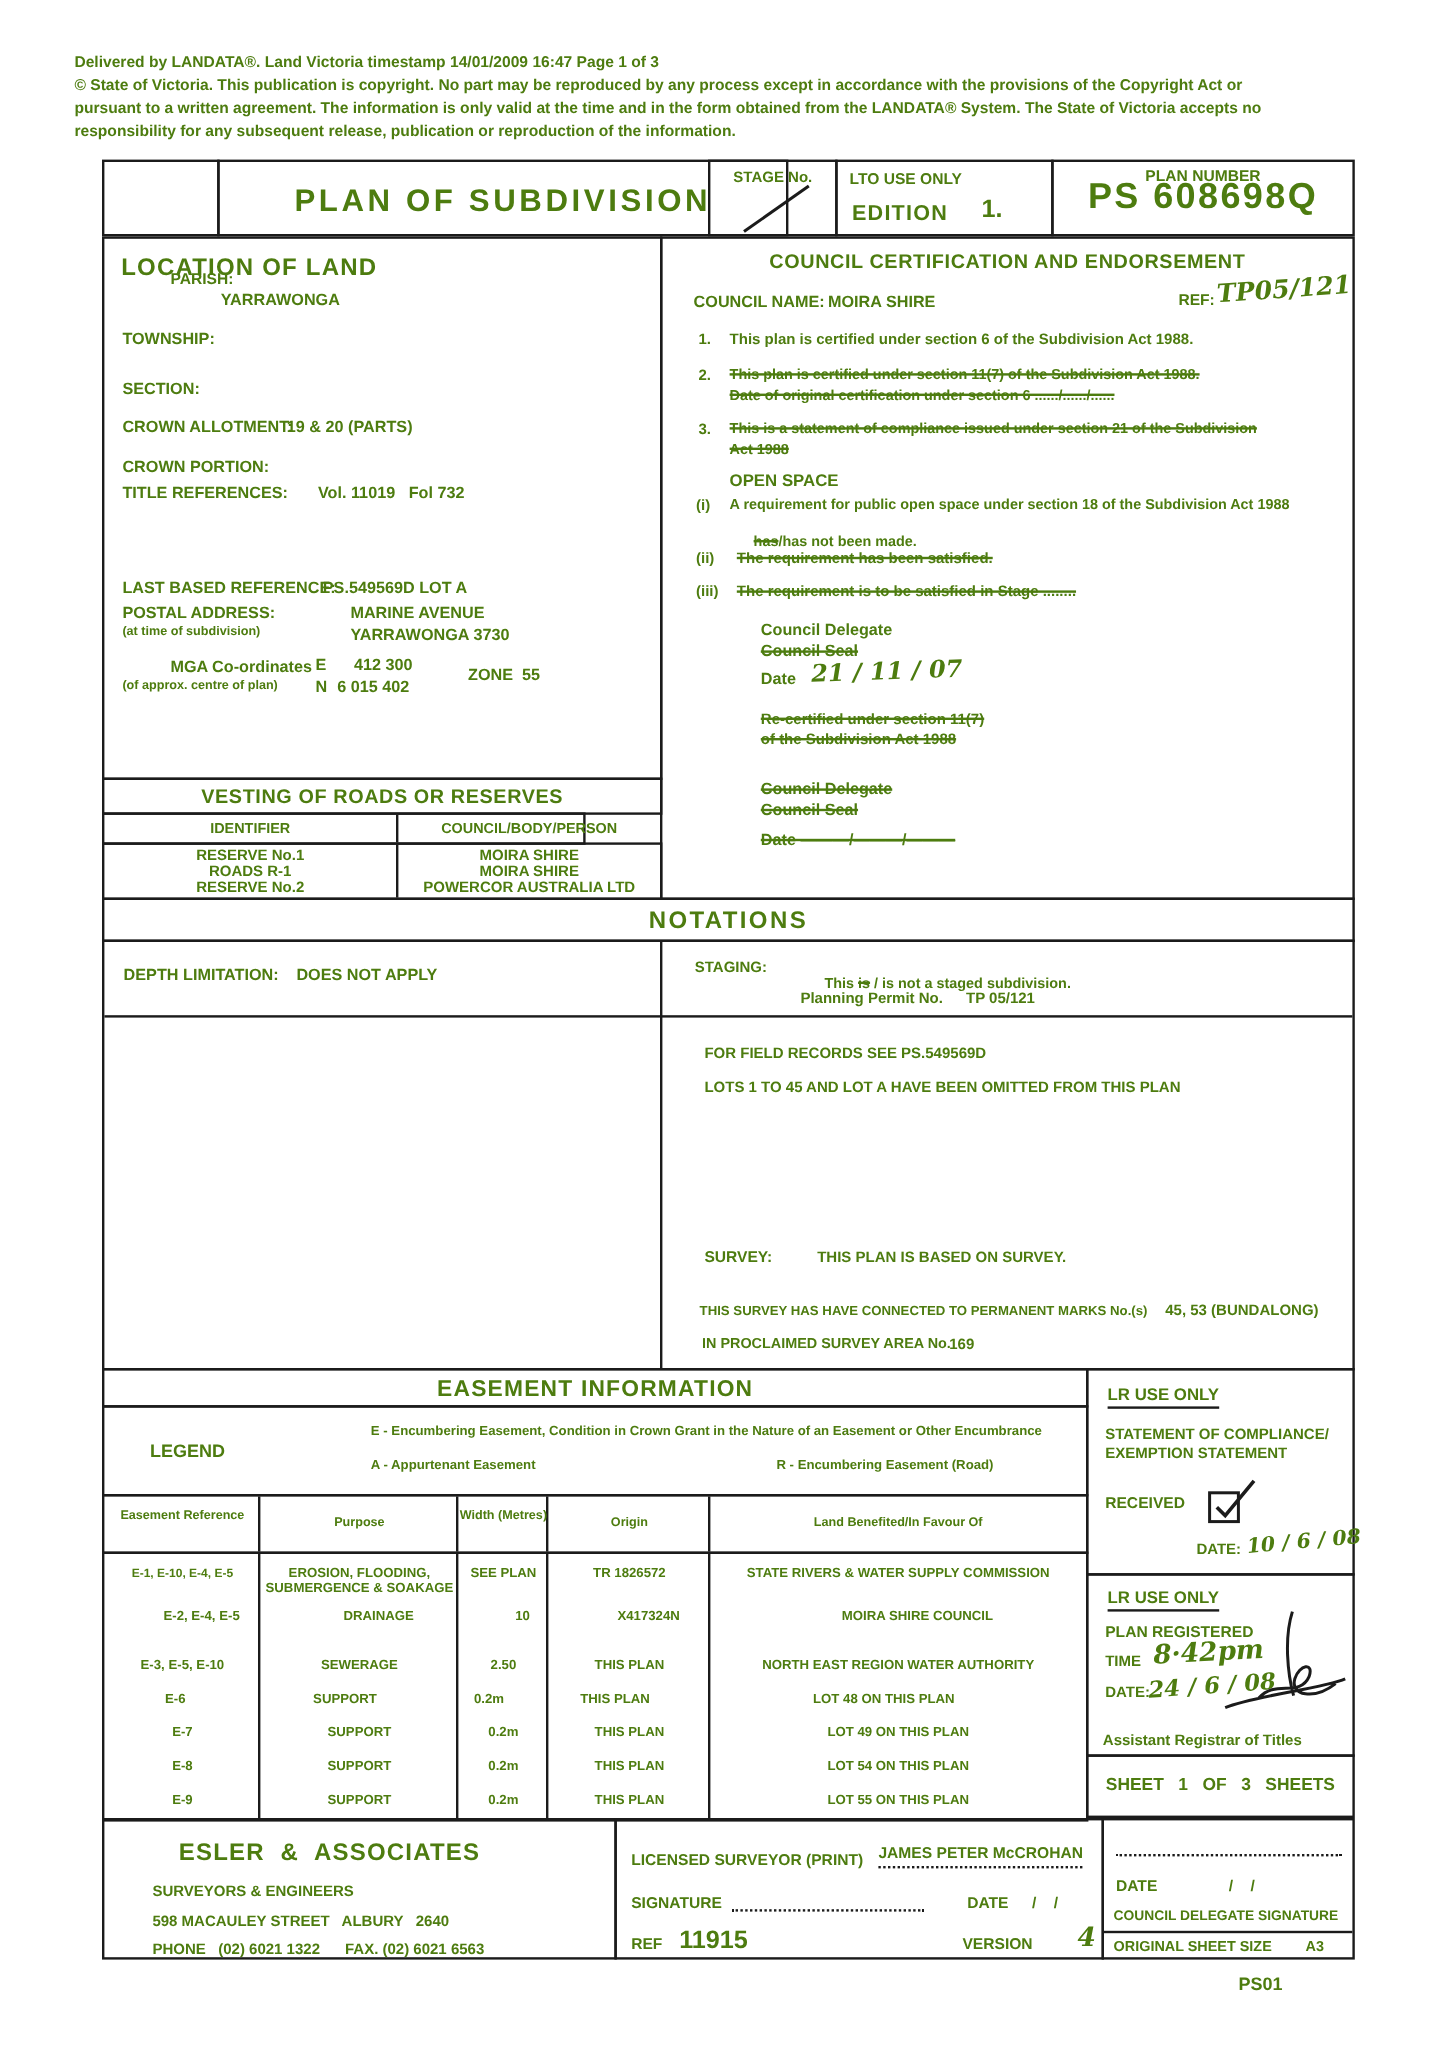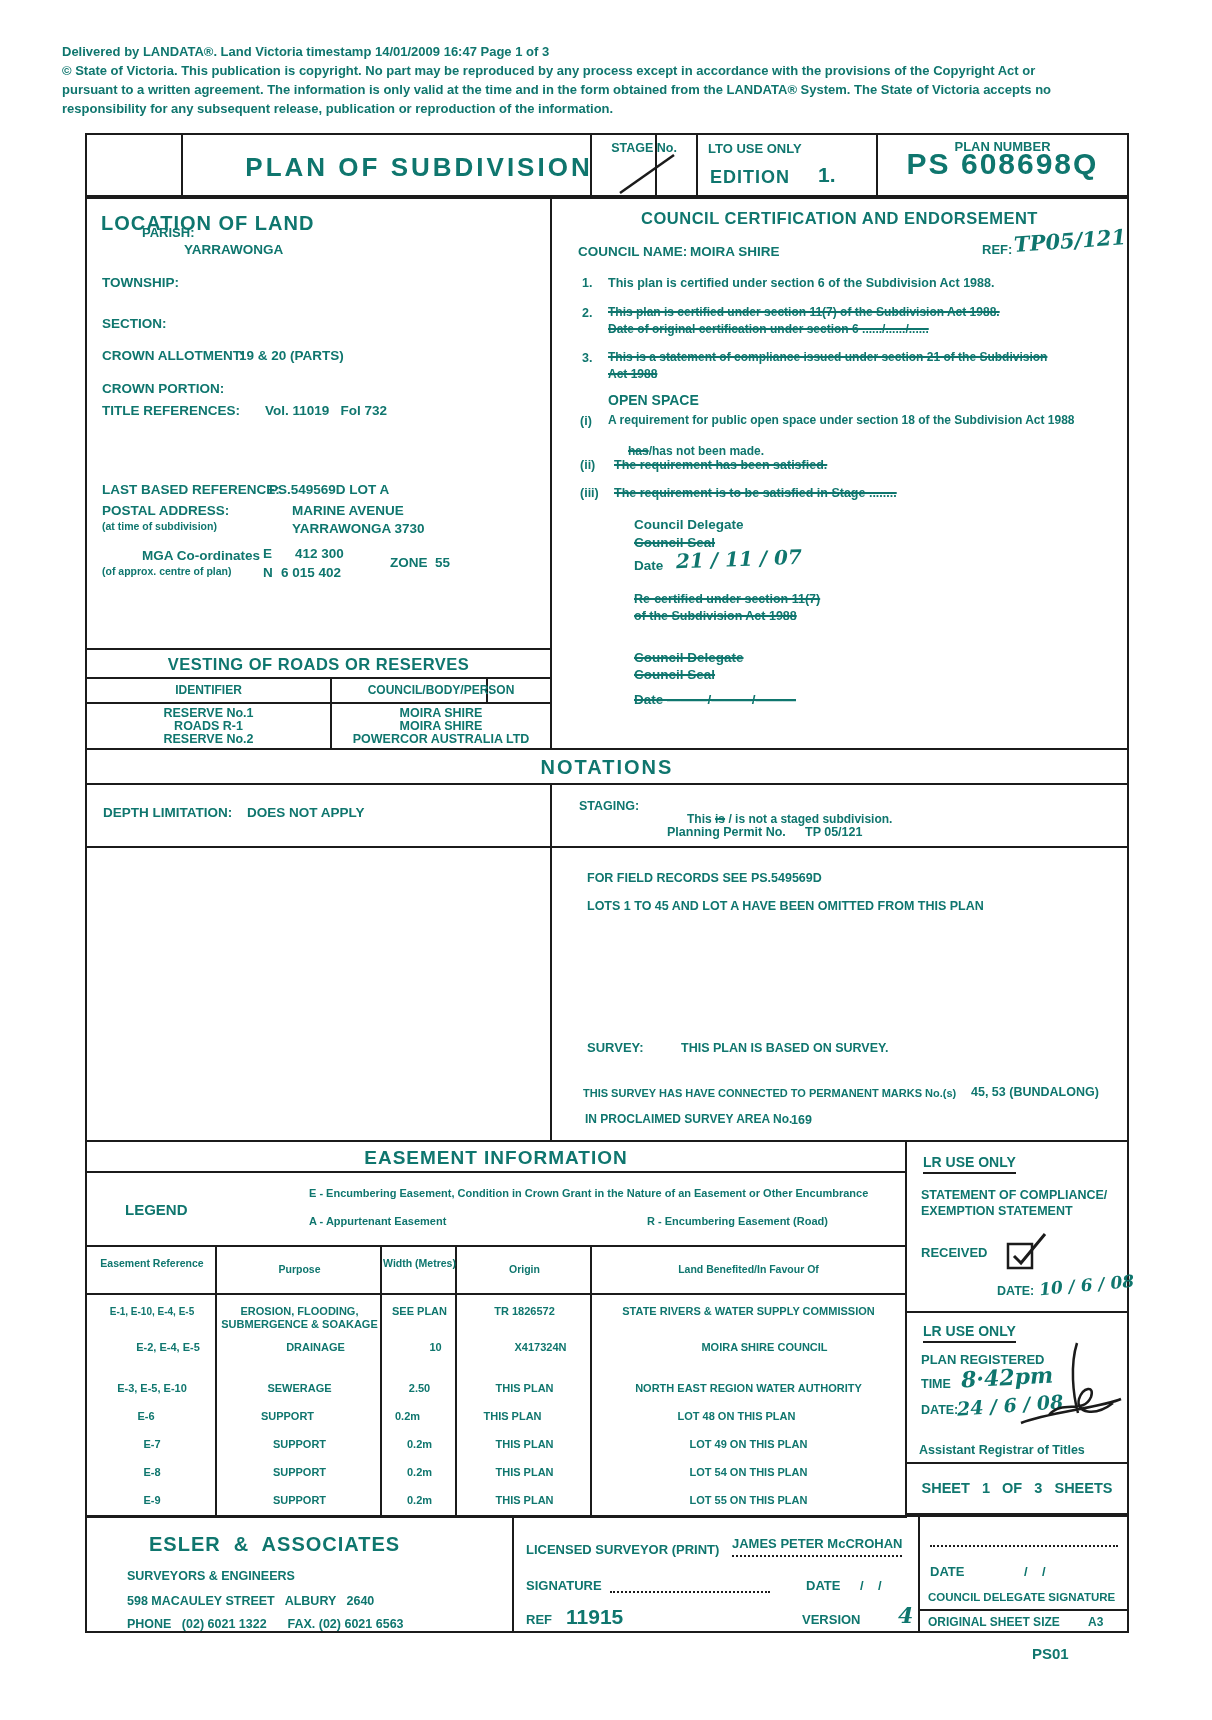--- a/index.html
+++ b/index.html
@@ -1,18 +1,18 @@
 <!DOCTYPE html>
 <html><head>
 <meta charset="utf-8">
 <style>
   html,body { margin:0; padding:0; background:#e8e8e8; }
   .page {
     position:relative; width:1212px; height:1720px; background:#ffffff;
-    font-family:"Liberation Sans", sans-serif; color:#0f766e; overflow:hidden;
+    font-family:"Liberation Sans", sans-serif; color:#4d7c0f; overflow:hidden;
     margin:0 auto;
   }
   .box { position:absolute; border:2px solid #1b1b1b; box-sizing:border-box; }
   .t { position:absolute; font-weight:bold; white-space:pre; line-height:1.15; }
   .ctr { left:0; width:100%; text-align:center; }
   .strike { text-decoration:line-through; text-decoration-thickness:2px; }
   .hand { font-family:"DejaVu Serif", serif; font-style:italic; font-weight:bold; }
   .vline { position:absolute; width:2px; background:#1b1b1b; }
   .hline { position:absolute; height:2px; background:#1b1b1b; }
   .ul { border-bottom:2px solid #1b1b1b; padding-bottom:2px; display:inline-block; }

